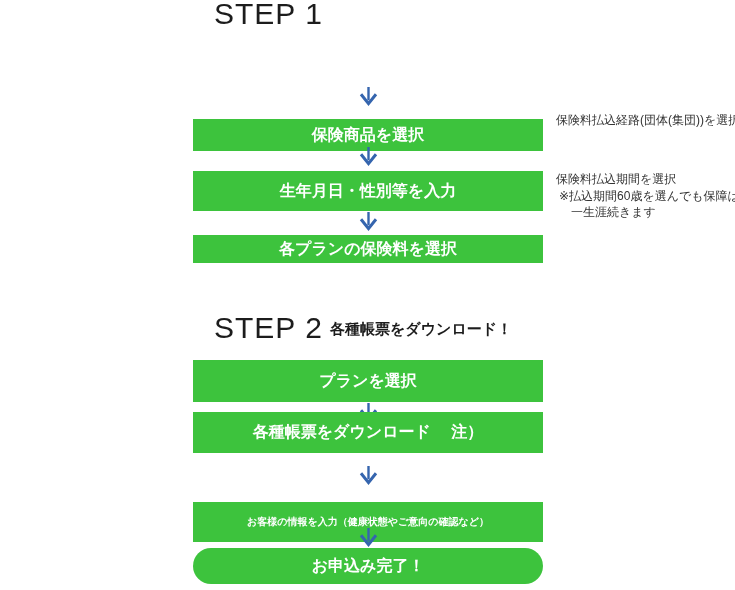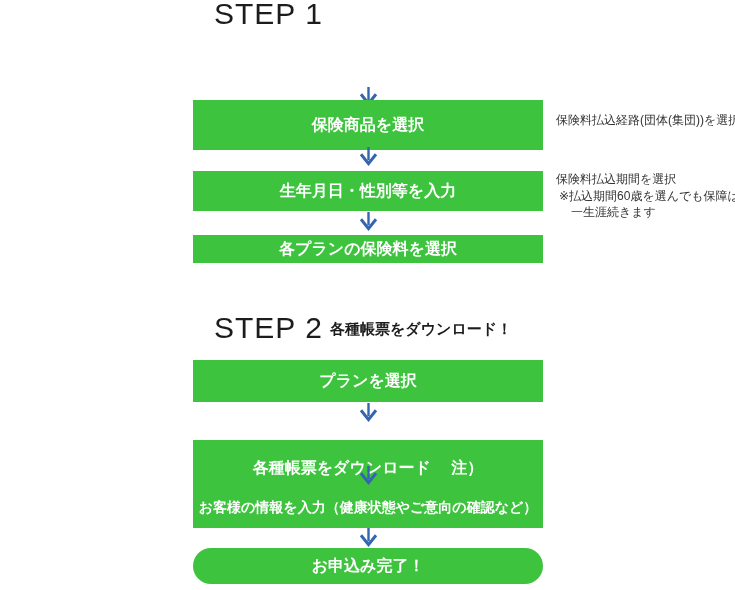--- a/index.html
+++ b/index.html
@@ -43,21 +43,21 @@
     color:var(--box-text);
     font-size:16px;
     font-weight:700;
     display:flex;
     align-items:center;
     justify-content:center;
     text-align:center;
     white-space:nowrap;
   }
   .node.pill{border-radius:21px;}
-  .node.small-label{font-size:14px;}
+  .node.small-label{font-size:10px;margin-top:14px;}
   .arrow{
     position:absolute;
     left:359px;
     width:19px;height:20px;
   }
   .arrow path{stroke:var(--arrow-blue);fill:none;}
   .arrow .stem{stroke-width:2.4px;}
   .arrow .head{stroke-width:3px;stroke-linejoin:miter;}
   .note{
     position:absolute;
@@ -76,21 +76,21 @@
 <div class="canvas">
 
   <div class="step-title" style="top:-3px;left:214px">STEP 1</div>
 
 
   <svg class="arrow" style="top:87px" viewBox="0 0 19 20">
     <path class="stem" d="M9.5 0 V13.4"></path>
     <path class="head" d="M2 7.2 L9.5 16.6 L17 7.2"></path>
   </svg>
 
-  <div class="node" style="top:100px;height:50px">保険商品を選択</div>
+  <div class="node" style="top:119px;height:32px">保険商品を選択</div>
 
   <div class="note" style="top:112px">
     <div>保険料払込経路(団体(集団))を選択</div>
   </div>
 
   <svg class="arrow" style="top:147px" viewBox="0 0 19 20">
     <path class="stem" d="M9.5 0 V13.4"></path>
     <path class="head" d="M2 7.2 L9.5 16.6 L17 7.2"></path>
   </svg>
 
@@ -112,21 +112,21 @@
   <div class="step-title" style="top:311px;left:214px">STEP 2</div>
   <div class="step-sub" style="top:320px;left:330px">各種帳票をダウンロード！</div>
 
   <div class="node" style="top:360px;height:42px">プランを選択</div>
 
   <svg class="arrow" style="top:403px" viewBox="0 0 19 20">
     <path class="stem" d="M9.5 0 V13.4"></path>
     <path class="head" d="M2 7.2 L9.5 16.6 L17 7.2"></path>
   </svg>
 
-  <div class="node" style="top:440px;height:57px">各種帳票をダウンロード　 注）</div>
+  <div class="node" style="top:412px;height:41px">各種帳票をダウンロード　 注）</div>
 
   <svg class="arrow" style="top:466px" viewBox="0 0 19 20">
     <path class="stem" d="M9.5 0 V13.4"></path>
     <path class="head" d="M2 7.2 L9.5 16.6 L17 7.2"></path>
   </svg>
 
   <div class="node small-label" style="top:488px;height:40px">お客様の情報を入力（健康状態やご意向の確認など）</div>
 
   <svg class="arrow" style="top:528px" viewBox="0 0 19 20">
     <path class="stem" d="M9.5 0 V13.4"></path>

